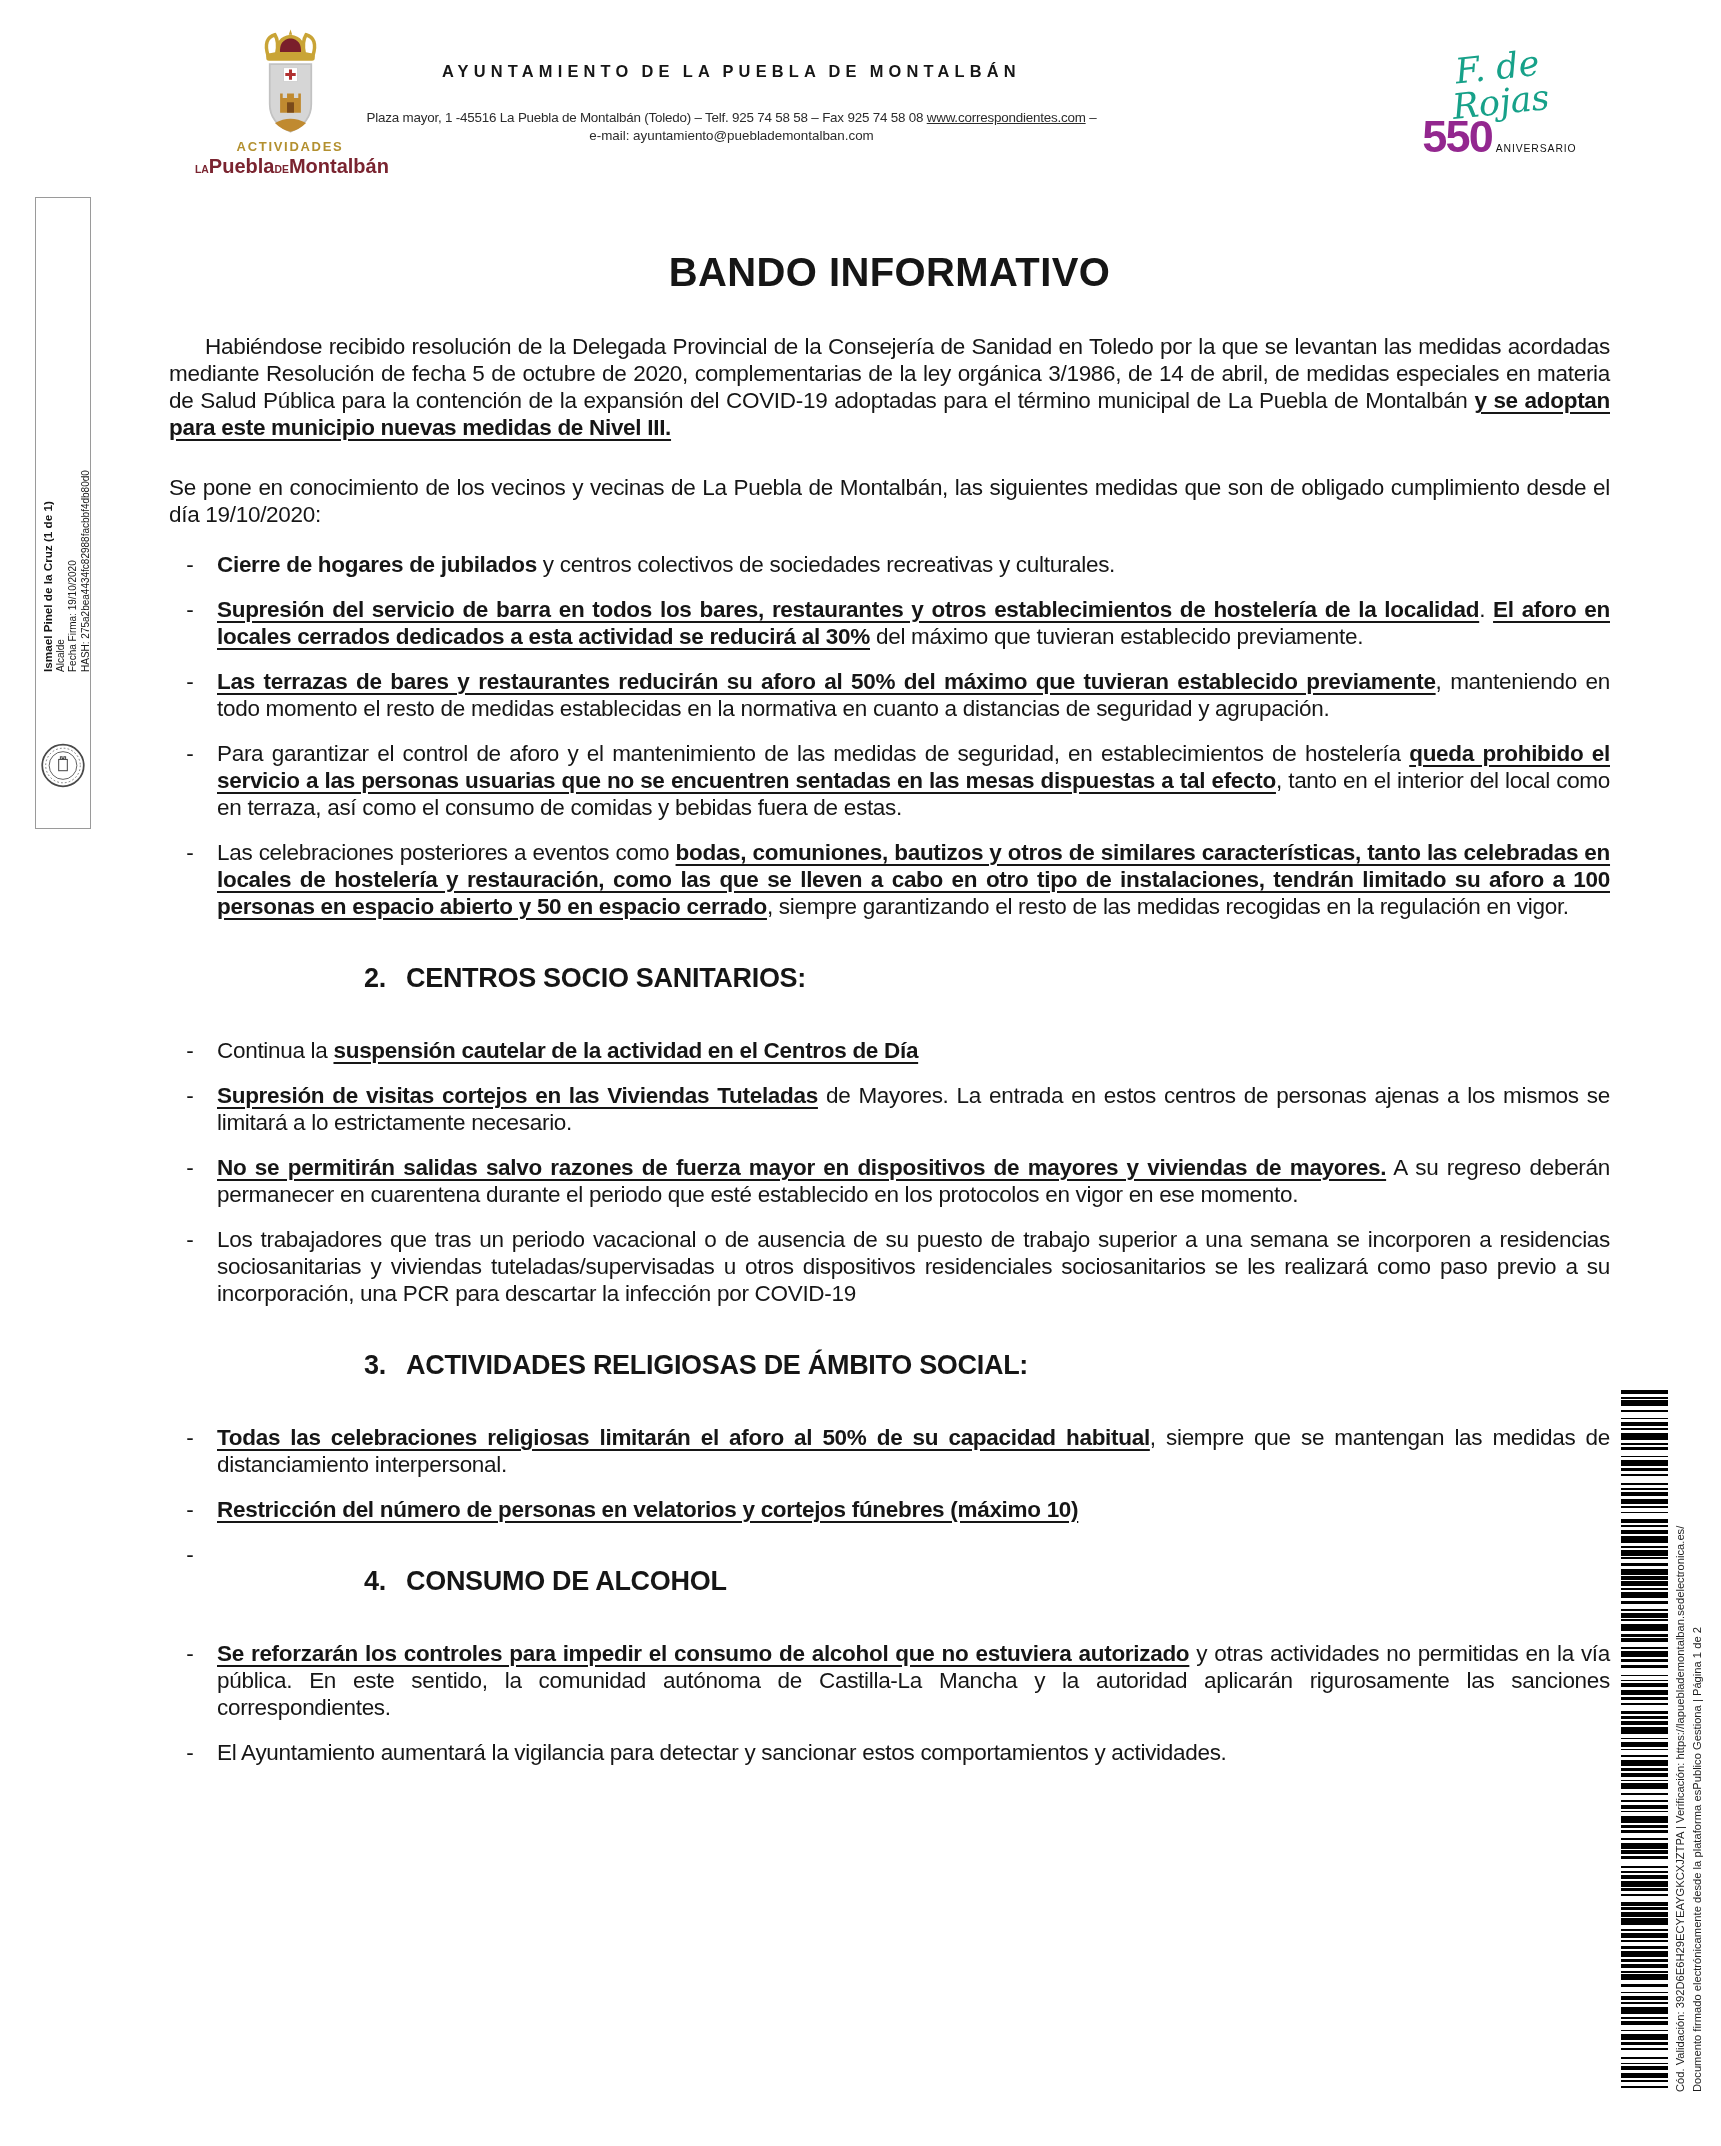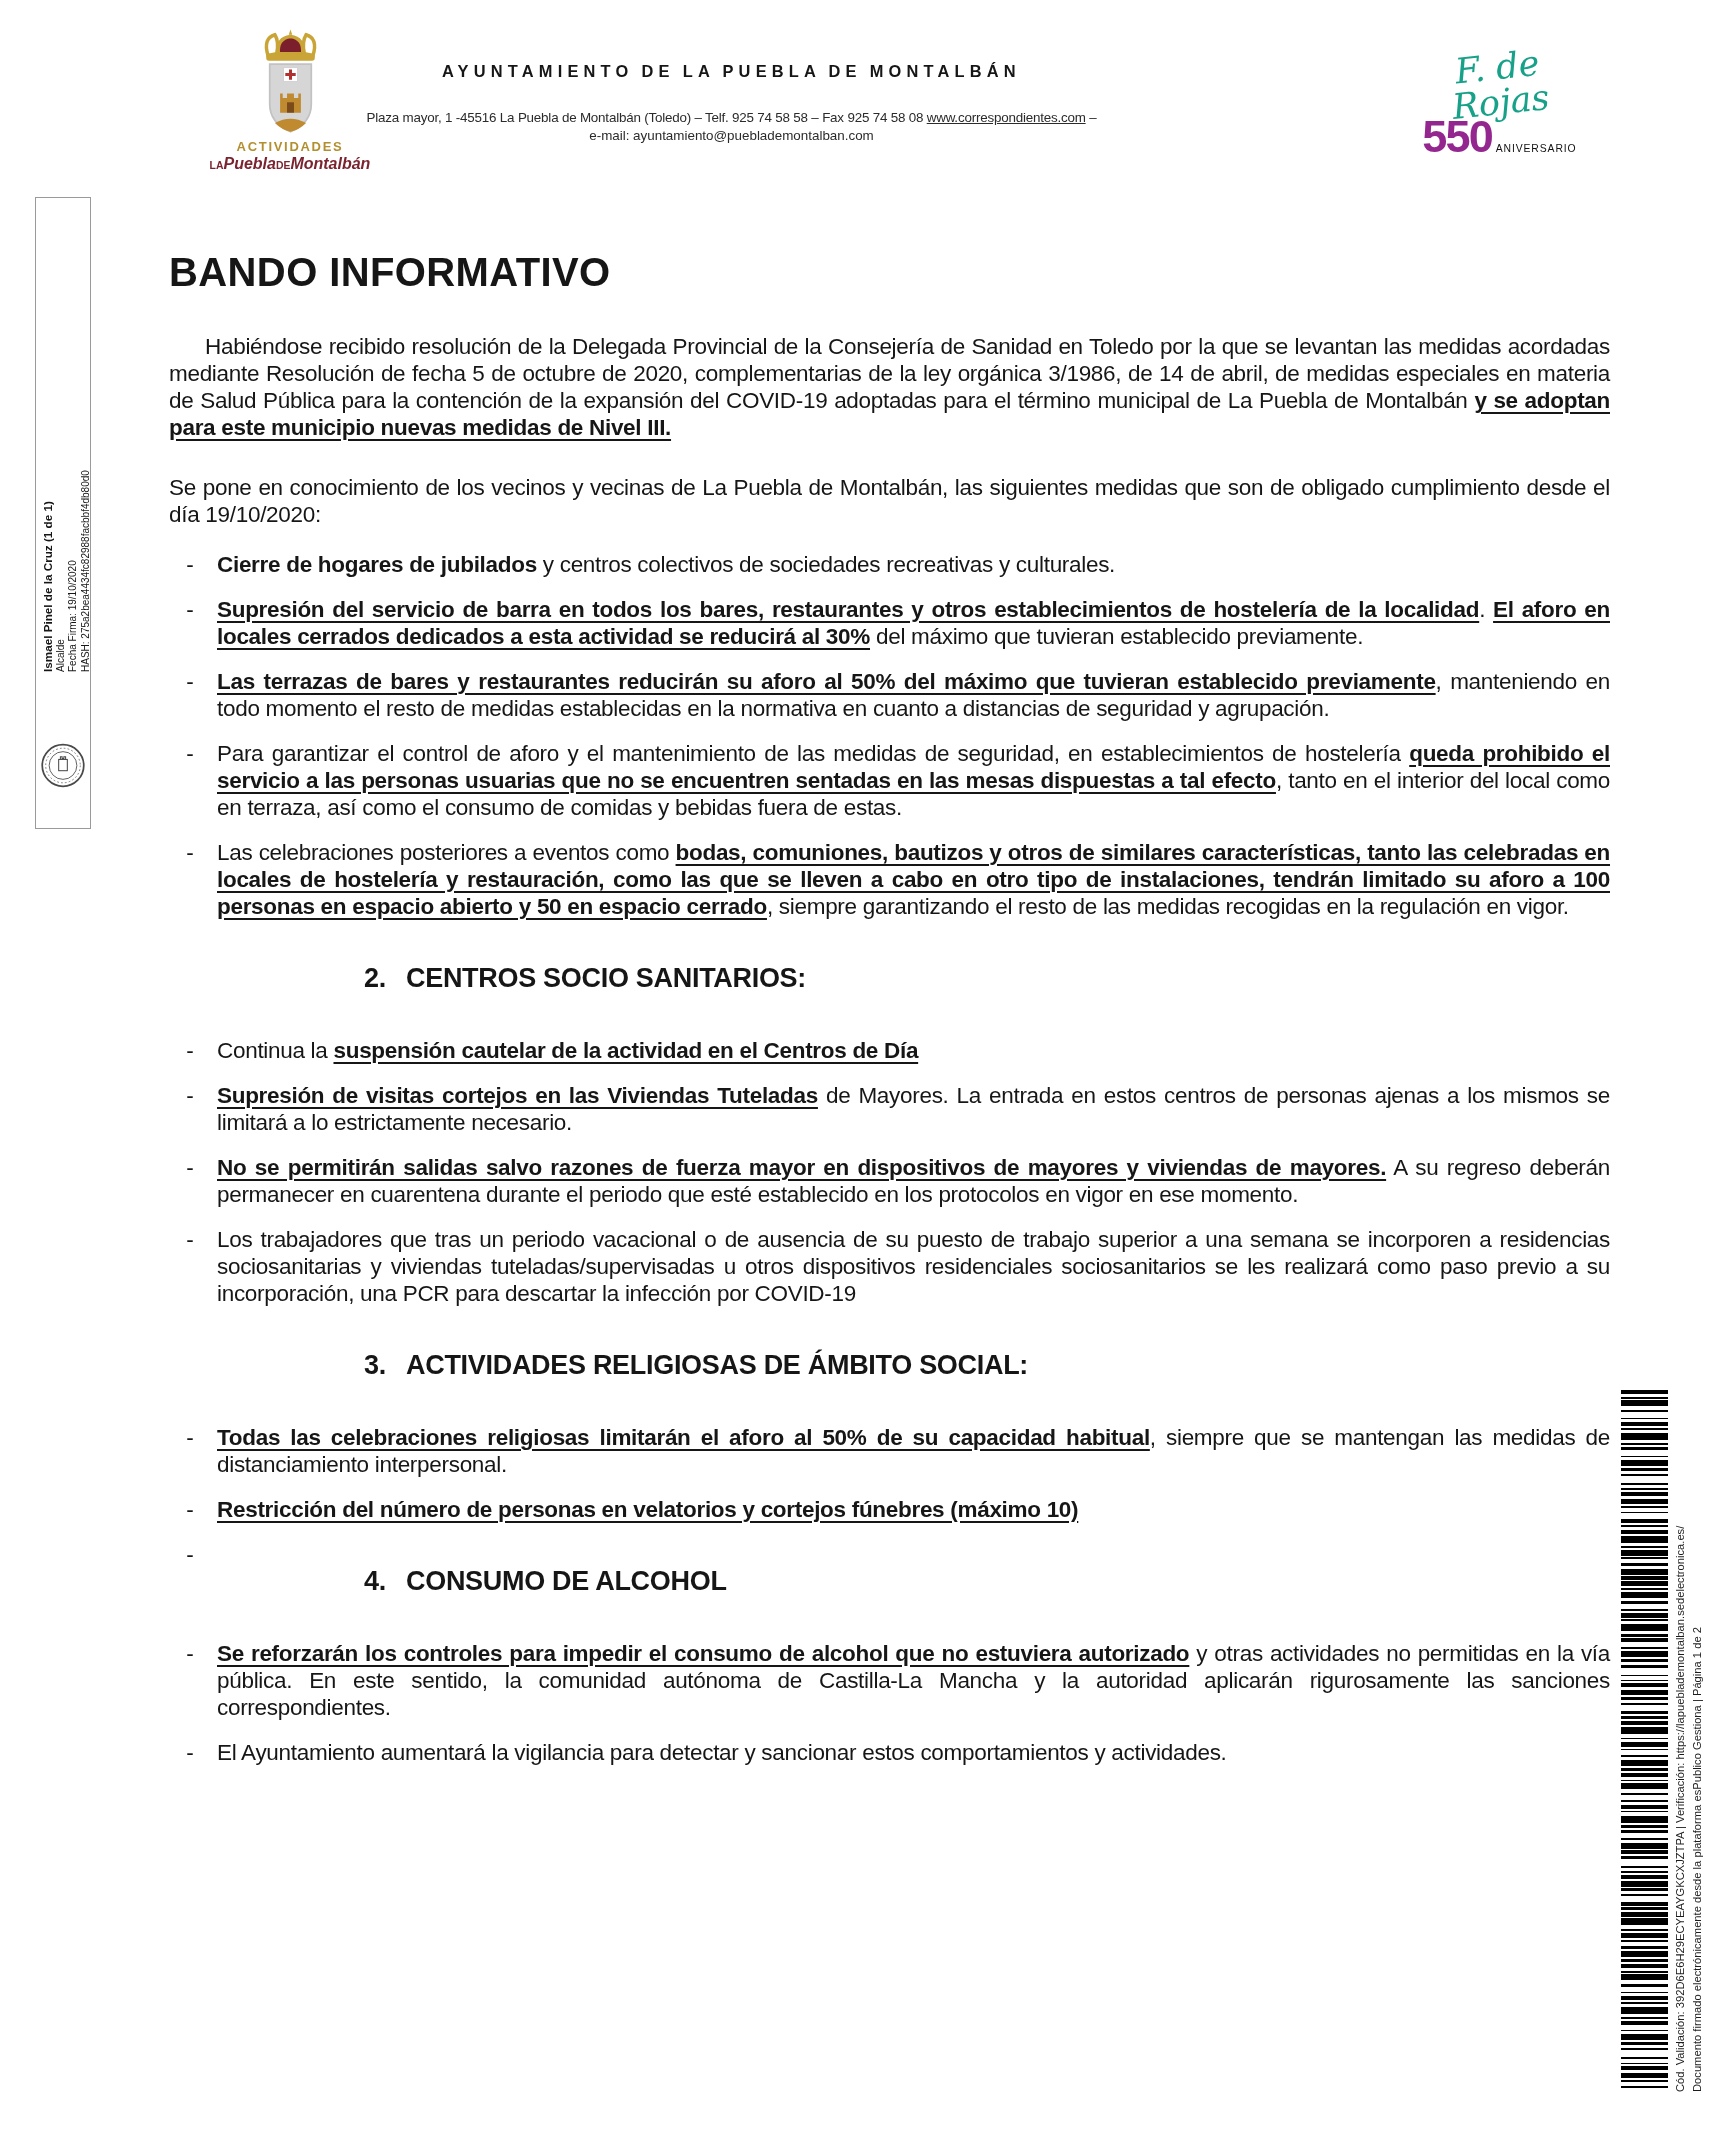--- a/index.html
+++ b/index.html
@@ -26,35 +26,35 @@
   
   .content{position:absolute;left:169px;top:26px;width:1441px;}
 
   
   .hdr{position:relative;height:189px;}
   .logo-town{position:absolute;left:26px;top:0;width:190px;text-align:center;}
   .logo-town .crest{display:block;margin:0 auto;}
   .logo-town .ayto{margin-top:1.7px;font-size:13px;letter-spacing:1.7px;font-weight:bold;color:#b3902f;}
   .logo-town .town{margin-top:0.9px;color:#7a2430;font-weight:bold;}
   .logo-town .town .sm{font-size:10.4px;}
-  .logo-town .town .lg{font-size:16px;font-style:italic;}
+  .logo-town .town .lg{font-size:20px;}
   .hdr-center{position:absolute;left:173px;right:489px;top:36px;text-align:center;}
   .org-name{font-weight:bold;font-size:16.4px;letter-spacing:5.2px;word-spacing:-1.7px;white-space:nowrap;}
   .addr{margin-top:29px;font-size:13.4px;color:#2b2b2b;letter-spacing:-0.2px;}
   .addr .lnk{text-decoration:underline;color:#2b2b2b;}
   .addr2{margin-top:2.6px;font-size:13.4px;color:#2b2b2b;}
   .logo-rojas{position:absolute;right:15.6px;top:24px;width:190px;text-align:center;}
   .rojas-script{font-family:"DejaVu Serif",serif;font-style:italic;font-size:35px;color:#17a189;
                 transform:rotate(-6deg);display:block;line-height:1;}
   .rojas-row{display:flex;align-items:flex-end;justify-content:center;margin-top:-3.5px;}
   .rojas-550{font-weight:bold;font-size:45px;line-height:0.9;color:#93278f;letter-spacing:-1.7px;}
   .rojas-cap{font-size:10.4px;letter-spacing:0.9px;color:#111;margin-left:3.5px;margin-bottom:3.5px;}
 
   
-  .doc-title{margin:35px 0 0;text-align:left;font-size:40px;font-weight:bold;letter-spacing:0.4px;}
+  .doc-title{margin:35px 0 0;text-align:center;font-size:40px;font-weight:bold;letter-spacing:0.4px;}
   .body-txt{font-size:22.5px;line-height:27px;text-align:justify;letter-spacing:-0.3px;}
   .intro{margin-top:38px;text-indent:36px;}
   .notice{margin-top:33px;}
   .seg-b{font-weight:bold;}
   .seg-bu{font-weight:bold;text-decoration:underline;text-decoration-thickness:2.2px;text-underline-offset:3.5px;}
 
   .section h2{margin:43px 0 43px 195px;font-size:27px;font-weight:bold;letter-spacing:-0.3px;}
   .section h2 .num{display:inline-block;min-width:42px;}
   .section:first-of-type h2{margin:40px 0 12px 195px;}
   .section ul{list-style:none;margin:0;padding:0;}

